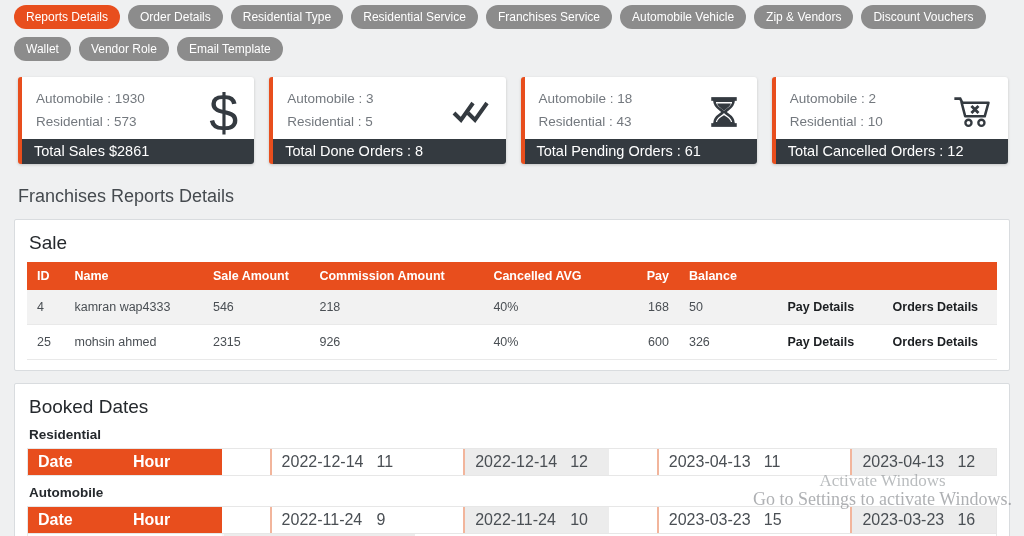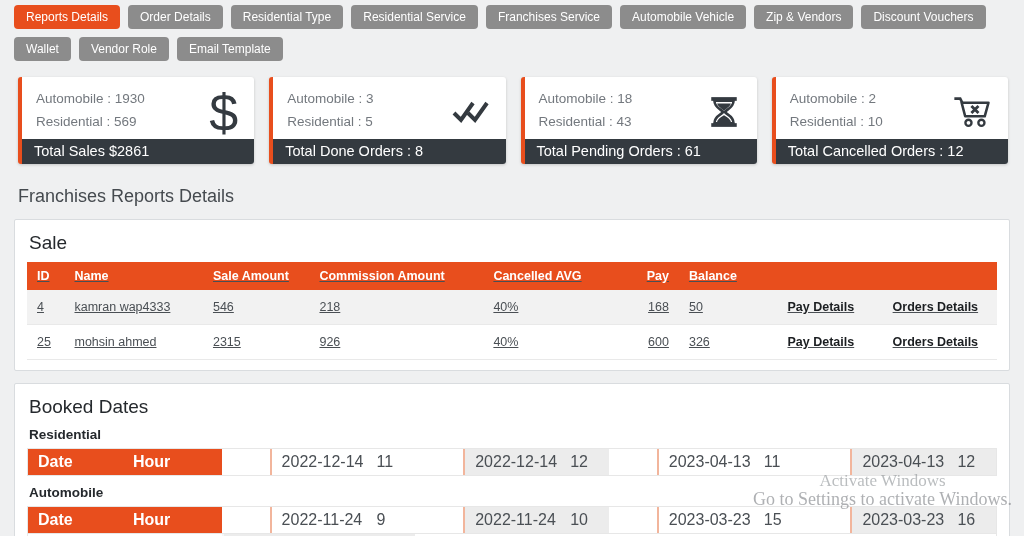--- a/index.html
+++ b/index.html
@@ -2,21 +2,21 @@
 <html><head>
 <meta charset="utf-8">
 <style>
   * { margin:0; padding:0; box-sizing:border-box; }
   html,body { width:1024px; height:536px; overflow:hidden;
     font-family:"Liberation Sans", sans-serif; background:#eff0f1; color:#3d4248; }
 
   
   .tabbar { padding:5px 14px 0 14px; display:flex; flex-wrap:wrap; gap:8px; }
   .tab { border:none; cursor:pointer; color:#fff; background:#8c8c8c;
-    font-family:inherit; font-size:12px; padding:5px 12px; border-radius:4px;
+    font-family:inherit; font-size:12px; padding:5px 12px; border-radius:12px;
     line-height:14px; white-space:nowrap; }
   .tab.active { background:#e84e1d; }
 
   
   .cards { display:flex; gap:15px; margin:16px 16px 0 18px; }
   .card { flex:1; background:#fff; border-radius:3px; position:relative;
     border-left:4px solid #e84e1d; box-shadow:0 1px 3px rgba(0,0,0,.18); overflow:hidden; }
   .card-body { padding:10px 14px 6px 14px; }
   .card-line { font-size:13.5px; color:#73787e; line-height:23px; }
   .card-footer { background:#343a40; color:#fff; font-size:14.5px; padding:4px 12px 5px 12px; }
@@ -25,21 +25,21 @@
 
   
   .page-title { margin:22px 0 0 18px; font-size:18px; font-weight:400; color:#454a4f; }
 
   
   .panel { background:#fff; border:1px solid #d9dcdf; margin:12px 14px 0 14px;
     padding:8px 12px 10px 12px; border-radius:2px; }
   .section-label { font-size:19px; font-weight:normal; color:#25292d; margin:4px 0 8px 2px; }
 
   
-  table.sale { width:100%; border-collapse:collapse; font-size:12.5px; color:#4a4f54;text-decoration:underline; }
+  table.sale { width:100%; border-collapse:collapse; font-size:12.5px; color:#4a4f54; }
   table.sale thead th { background:#e84e1d; color:#fff; text-align:left;
     font-weight:bold; padding:7px 10px; font-size:12.5px; }
   table.sale tbody td { padding:10px 10px; border-bottom:1px solid #e9e9e9; }
   table.sale tbody tr.odd { background:#f2f2f2; }
   th.col-id { width:38px; } th.col-name { width:148px; } th.col-sale { width:112px; }
   th.col-comm { width:185px; } th.col-avg { width:150px; }
   th.col-pay { width:56px; text-align:right !important; } th.col-bal { width:92px; }
   th.col-paylink { width:112px; } th.col-orderslink { width:132px; }
   td.num-pay { text-align:right; }
   .tbl-link { font-weight:bold; color:#1b1e21; text-align:center !important; cursor:pointer; }
@@ -79,21 +79,21 @@
   <button class="tab">Wallet</button>
   <button class="tab">Vendor Role</button>
   <button class="tab">Email Template</button>
 </div>
 
 <div class="cards">
 
   <div class="card">
     <div class="card-body">
       <div class="card-line">Automobile : 1930</div>
-      <div class="card-line">Residential : 569</div>
+      <div class="card-line">Residential : 573</div>
     </div>
     <span class="card-icon icon-dollar">$</span>
     <div class="card-footer">Total Sales $2861</div>
   </div>
 
   <div class="card">
     <div class="card-body">
       <div class="card-line">Automobile : 3</div>
       <div class="card-line">Residential : 5</div>
     </div>

